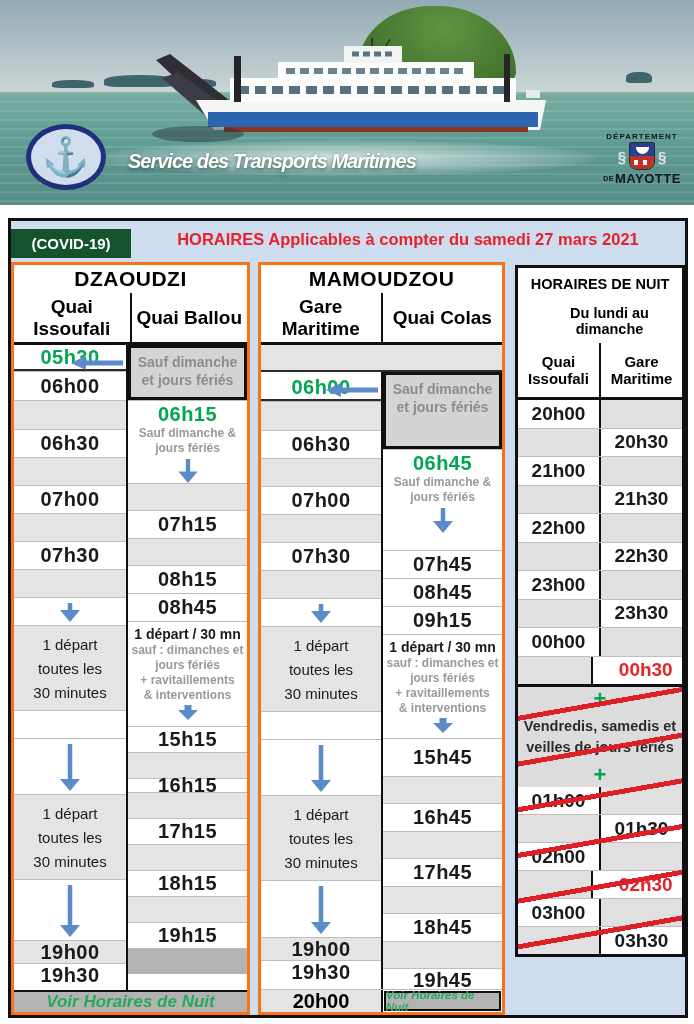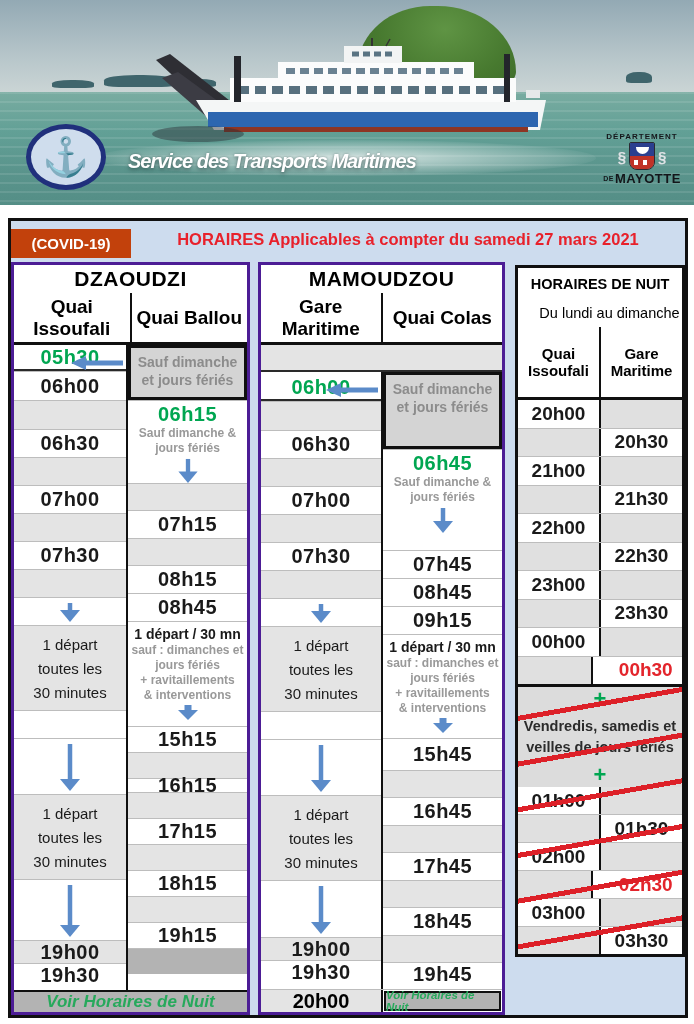--- a/index.html
+++ b/index.html
@@ -44,27 +44,27 @@
           background:repeating-linear-gradient(90deg,#fff 0 4px, rgba(0,0,0,0) 4px 9px); }
   .crest .c2 { font-size:13px; font-weight:bold; letter-spacing:0.5px; margin-top:1px; }
   .crest .c2 small { font-size:7px; vertical-align:2px; margin-right:1px; }
 
   
   .frame { position:absolute; left:8px; top:218px; width:680px; height:800px;
            background:#cddcee; border:3px solid #101010; }
 
   
   .covid-strip { position:absolute; left:0; top:0; width:674px; height:37px; display:flex; }
-  .covid-box { width:120px; background:#c2410c; color:#fff; font-weight:bold; font-size:15px;
+  .covid-box { width:120px; background:#14532d; color:#fff; font-weight:bold; font-size:15px;
            display:flex; align-items:center; justify-content:center;margin-top:8px; }
   .covid-title { flex:1; display:flex; align-items:center; justify-content:center;
            color:#e8212b; font-weight:bold; font-size:16.5px; }
 
   
-  .tbl { position:absolute; top:41px; background:#ffffff; border:3px solid #4c1d95;
+  .tbl { position:absolute; top:41px; background:#ffffff; border:3px solid #f97316;
          display:flex; flex-direction:column; }
   .tbl-dz { left:0; width:239px; height:753px; }
   .tbl-mam { left:247px; width:247px; height:753px; }
   .tbl-title { height:28px; font-weight:bold; font-size:21px; text-align:center; line-height:28px; letter-spacing:0.5px; }
   .tbl-quays { height:52px; display:flex; border-bottom:3px solid #101010; }
   .tbl-quays .q { flex:1; display:flex; flex-direction:column; align-items:center; justify-content:center;
                   font-weight:bold; font-size:19px; line-height:1.12; }
   .tbl-quays .q + .q { border-left:2px solid #101010; }
   .tbl-body { flex:1; display:flex; overflow:hidden; }
   .col { display:flex; flex-direction:column; overflow:visible; }
@@ -105,21 +105,21 @@
               font-weight:bold; font-size:20px; }
   .mam-foot .fvoir { flex:1; padding:1px; display:flex; }
   .voirbox { flex:1; background:#b3b3b3; border:2px solid #101010;
               display:flex; align-items:center; justify-content:center;
               color:#27a95c; font-weight:bold; font-style:italic; font-size:11.5px; }
 
   
   .nuit { position:absolute; left:504px; top:44px; width:170px; }
   .nheader { height:135px; background:#fff; border:3px solid #101010; display:flex; flex-direction:column; }
   .nh-title { margin-top:8px; text-align:center; font-weight:bold; font-size:14.5px; }
-  .nh-sub { margin-top:13px; text-align:center; font-weight:normal; font-size:14.5px;padding-left:19px; }
+  .nh-sub { margin-top:13px; text-align:center; font-weight:bold; font-size:14.5px;padding-left:19px; }
   .nh-quays { flex:1; display:flex; margin-top:6px; }
   .nh-quays .q { flex:1; display:flex; flex-direction:column; align-items:center; justify-content:center;
                  font-weight:bold; font-size:15px; line-height:1.15; }
   .nh-quays .q + .q { border-left:2px solid #101010; }
   .nbody { height:290px; margin-top:-3px; background:#e0e0e0; border:3px solid #101010;
            display:flex; flex-direction:column; }
   .nrow { flex:1; display:flex; }
   .nrow + .nrow { border-top:1px solid #bdbdbd; }
   .ncell { flex:1; background:#e0e0e0; display:flex; align-items:center; justify-content:center;
            font-weight:bold; font-size:19px; color:#1a1a1a; }
@@ -425,21 +425,21 @@
               <div class="fb">1 départ / 30 mn</div>
               <div class="gl2">sauf : dimanches et</div>
               <div class="gl2">jours fériés</div>
               <div class="gl2">+ ravitaillements</div>
               <div class="gl2">&amp; interventions</div>
               <svg width="24" height="16" viewBox="0 0 24 16">
                 <line x1="12" y1="0" x2="12" y2="6" stroke="#5b8bc9" stroke-width="7"></line>
                 <polygon points="2,5 22,5 12,15" fill="#5b8bc9"></polygon>
               </svg>
             </div>
-            <div class="cell bg-white" style="height: 32px;">
+            <div class="cell bg-white" style="height: 38px;">
               <span class="t ">15h45</span>
             </div>
             <div class="cell bg-stripe" style="height: 27px;"></div>
             <div class="cell bg-white" style="height: 28px;">
               <span class="t ">16h45</span>
             </div>
             <div class="cell bg-stripe" style="height: 27px;"></div>
             <div class="cell bg-white" style="height: 28px;">
               <span class="t ">17h45</span>
             </div>

